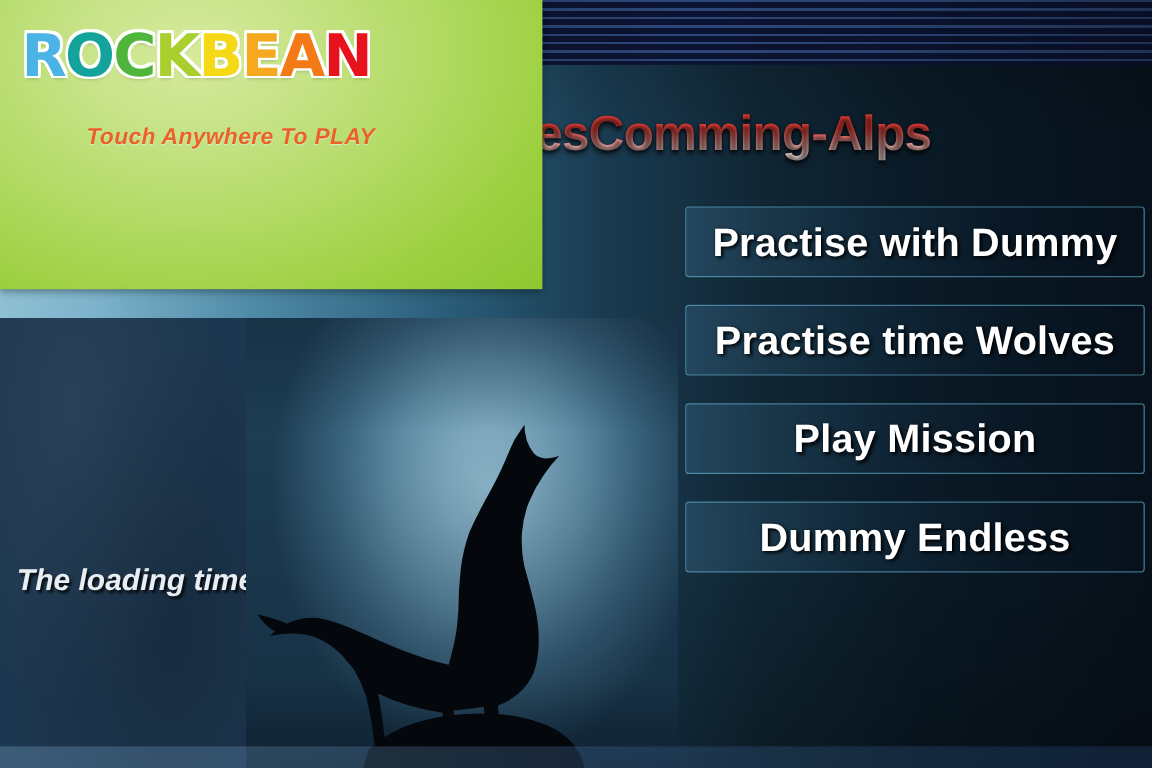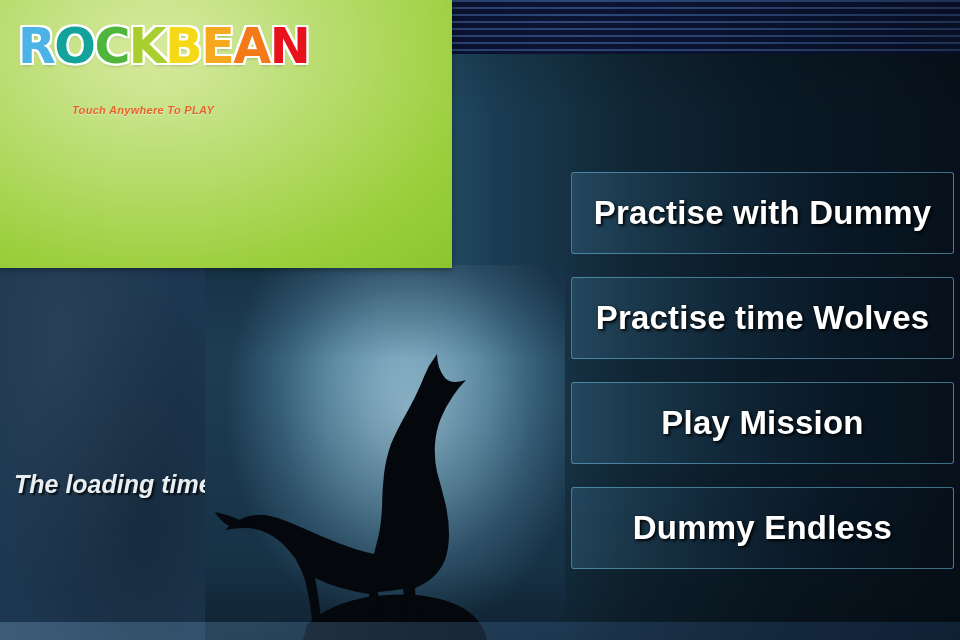--- a/index.html
+++ b/index.html
@@ -143,21 +143,21 @@
 
   
   .menu {
     position: absolute;
     left: 571px;
     top: 172px;
     width: 383px;
   }
   .menu-btn {
     position: relative;
-    height: 82px;
+    height: 59px;
     margin-bottom: 23px;
     border: 1px solid rgba(110,190,225,0.55);
     border-radius: 3px;
     box-sizing: border-box;
     background: linear-gradient(to right,
         rgba(70,125,160,0.30) 0%,
         rgba(40,85,120,0.22) 35%,
         rgba(14,35,58,0.18) 70%,
         rgba(6,18,32,0.12) 100%);
     display: flex;
@@ -174,21 +174,21 @@
     text-shadow: 2px 2px 3px rgba(0,0,0,0.85), 0 0 2px rgba(0,0,0,0.6);
     letter-spacing: 0.2px;
   }
   .menu-btn-label.wide { font-size: 33px; }
 
   
   .splash {
     position: absolute;
     left: 0; top: 0;
     width: 452px;
-    height: 268px;
+    height: 241px;
     background: radial-gradient(ellipse 420px 300px at 35% 18%,
         #d7ea9c 0%, #c7e388 22%, #b2da64 48%, #9ccf3e 75%, #8cc62f 100%);
     box-shadow: 0 2px 6px rgba(0,0,0,0.35);
     overflow: hidden;
   }
   .splash-logo {
     position: absolute;
     left: 18px;
     top: 18px;
     font-size: 49px;
@@ -201,21 +201,21 @@
     display: inline-block;
     text-shadow:
        -2px 0 0 #ffffff, 2px 0 0 #ffffff, 0 -2px 0 #ffffff, 0 2px 0 #ffffff,
        -2px -2px 0 #ffffff, 2px -2px 0 #ffffff, -2px 2px 0 #ffffff, 2px 2px 0 #ffffff,
        0 3px 3px rgba(0,0,0,0.18);
   }
   .splash-tagline {
     position: absolute;
     left: 72px;
     top: 104px;
-    font-size: 11px;
+    font-size: 19px;
     font-weight: bold;
     font-style: italic;
     color: #e8622a;
     text-shadow: 0 1px 1px rgba(255,255,255,0.55);
     letter-spacing: 0.3px;
   }
 
   
   .loading-tip-wrap {
     position: absolute;
@@ -310,20 +310,21 @@
                Q226 33 224 27
                Q222 20 222 14
                Q218 20 214 26 Z" fill="#04070c"></path>
 
       <path d="M14 186 Q4 180 0 172 Q10 174 20 178 Q30 182 40 188 Q30 186 22 186 Z" fill="#04070c"></path>
     </svg>
   </div>
 
   <div class="bottom-strip"></div>
 
+  <div class="game-title">esComming-Alps</div>
 
   <div class="menu">
     <div class="menu-btn">
       <span class="menu-btn-label wide">Practise with Dummy</span>
     </div>
     <div class="menu-btn">
       <span class="menu-btn-label wide">Practise time Wolves</span>
     </div>
     <div class="menu-btn">
       <span class="menu-btn-label">Play Mission</span>

